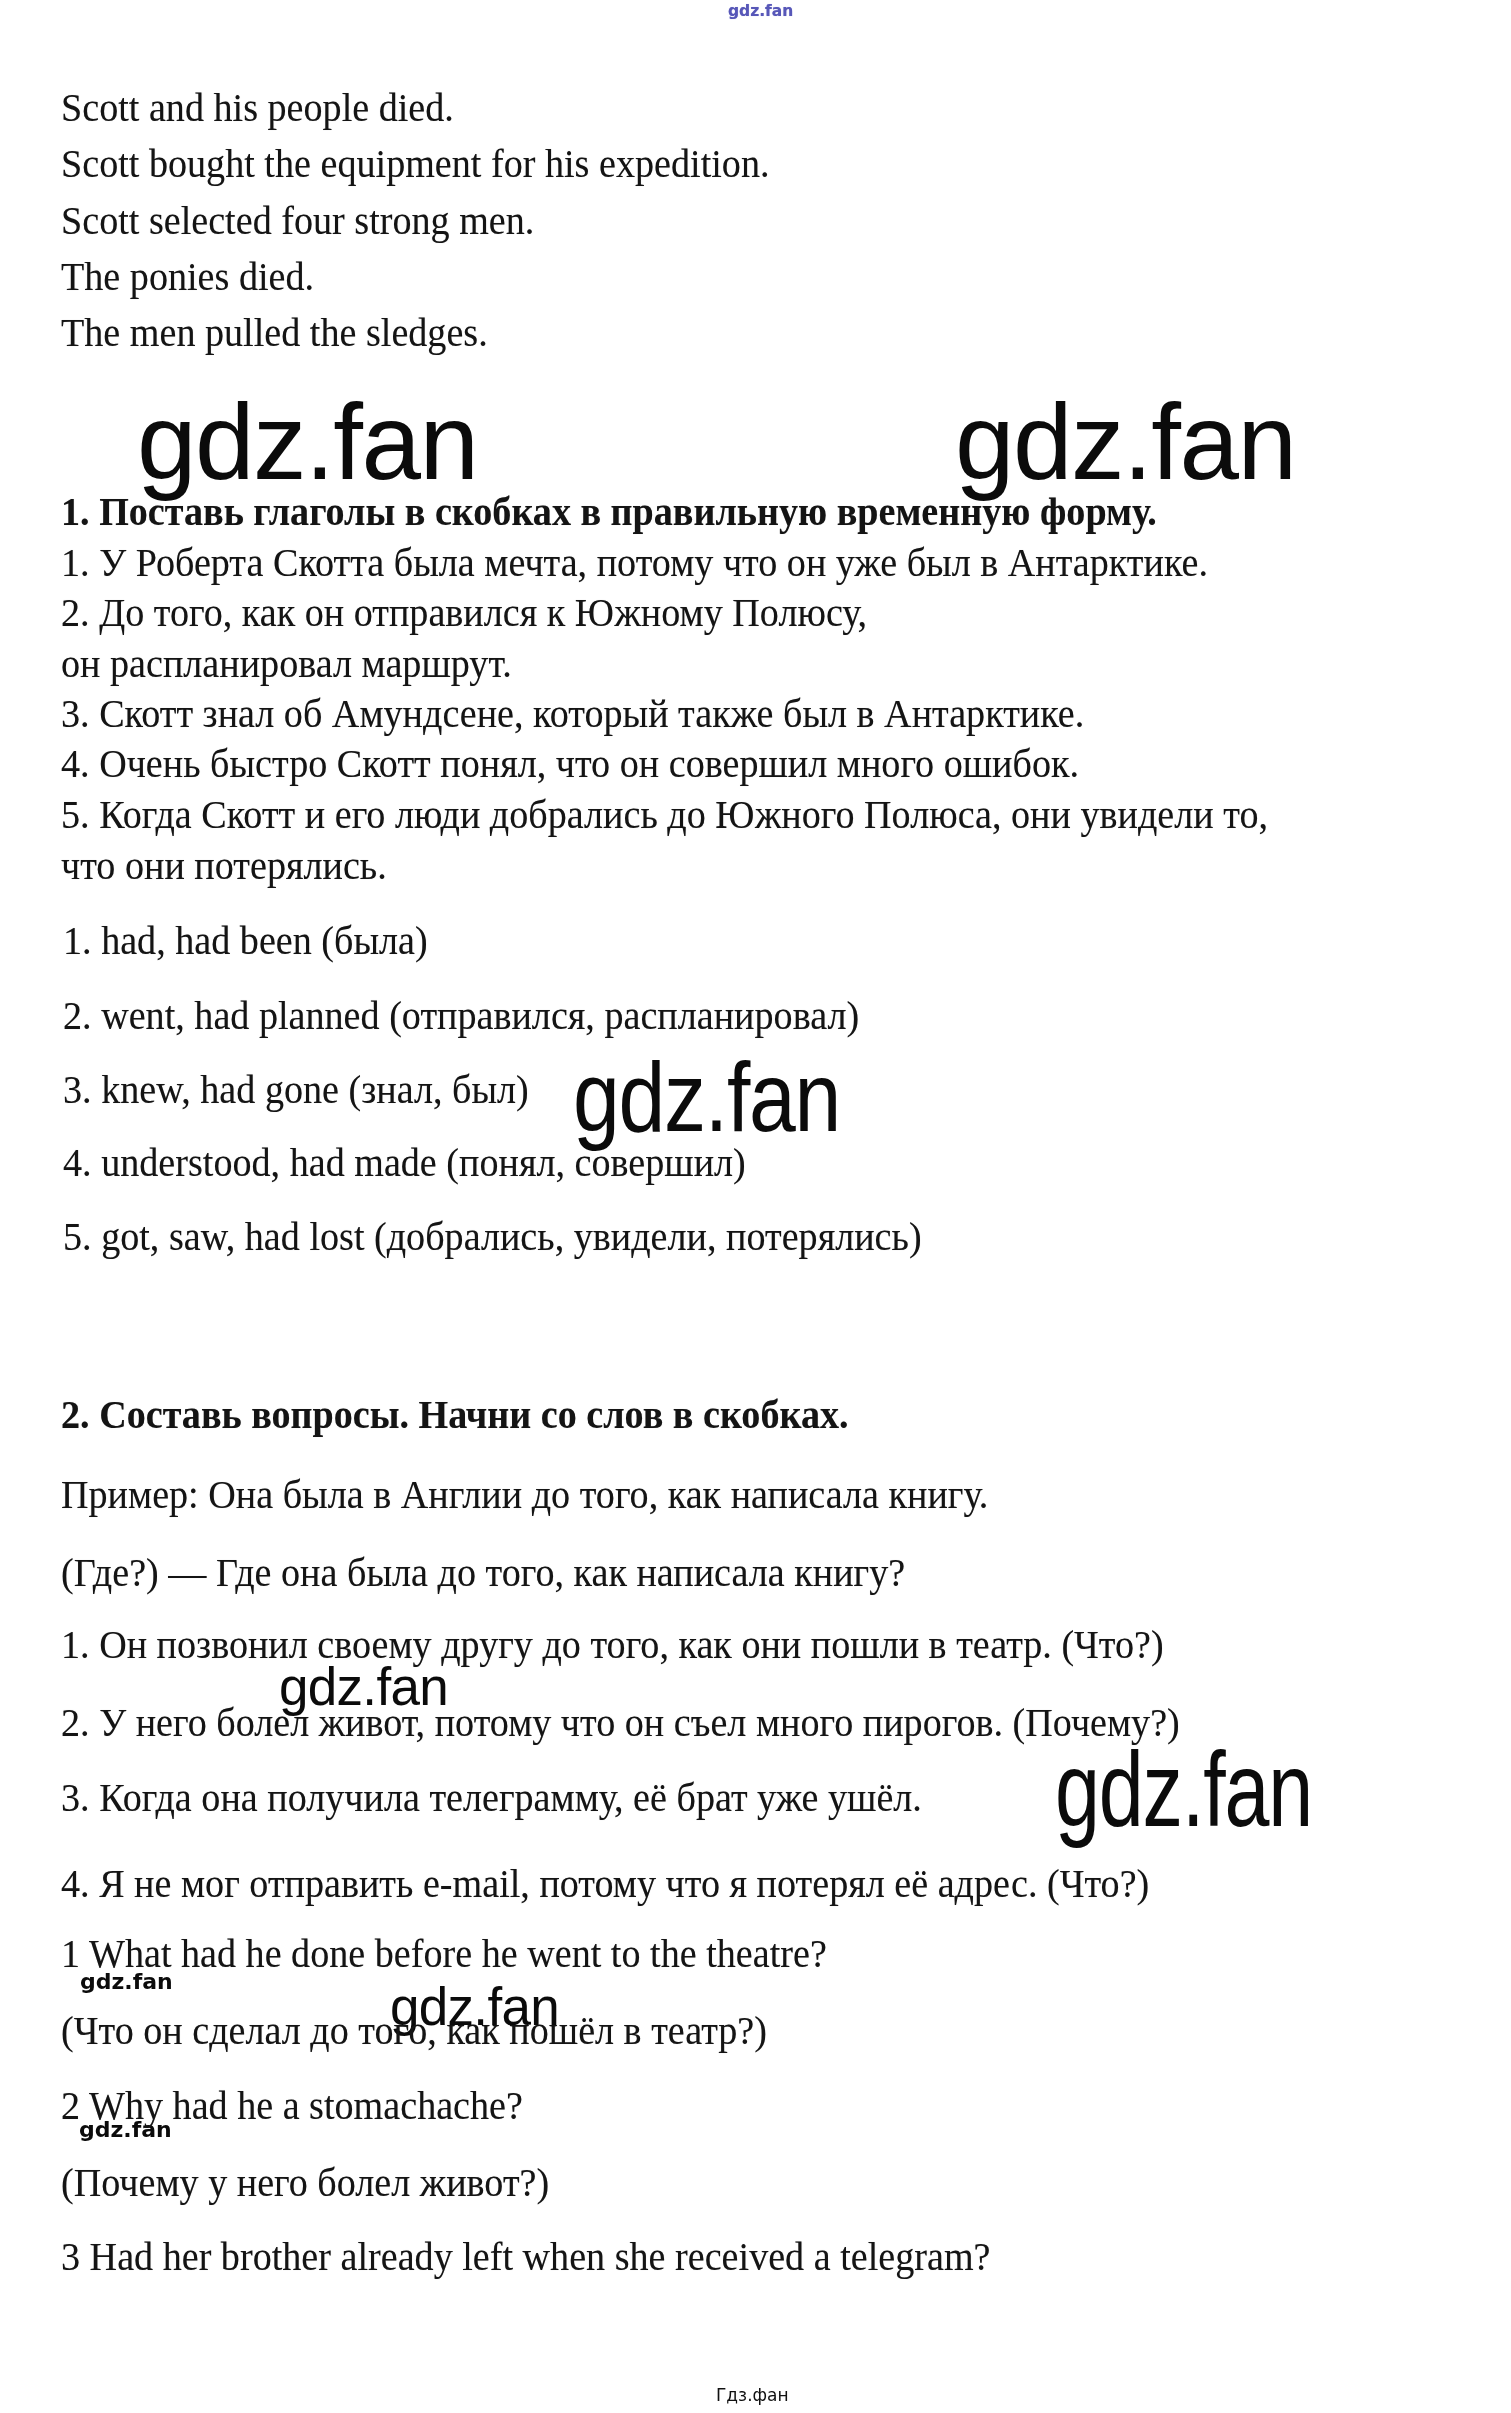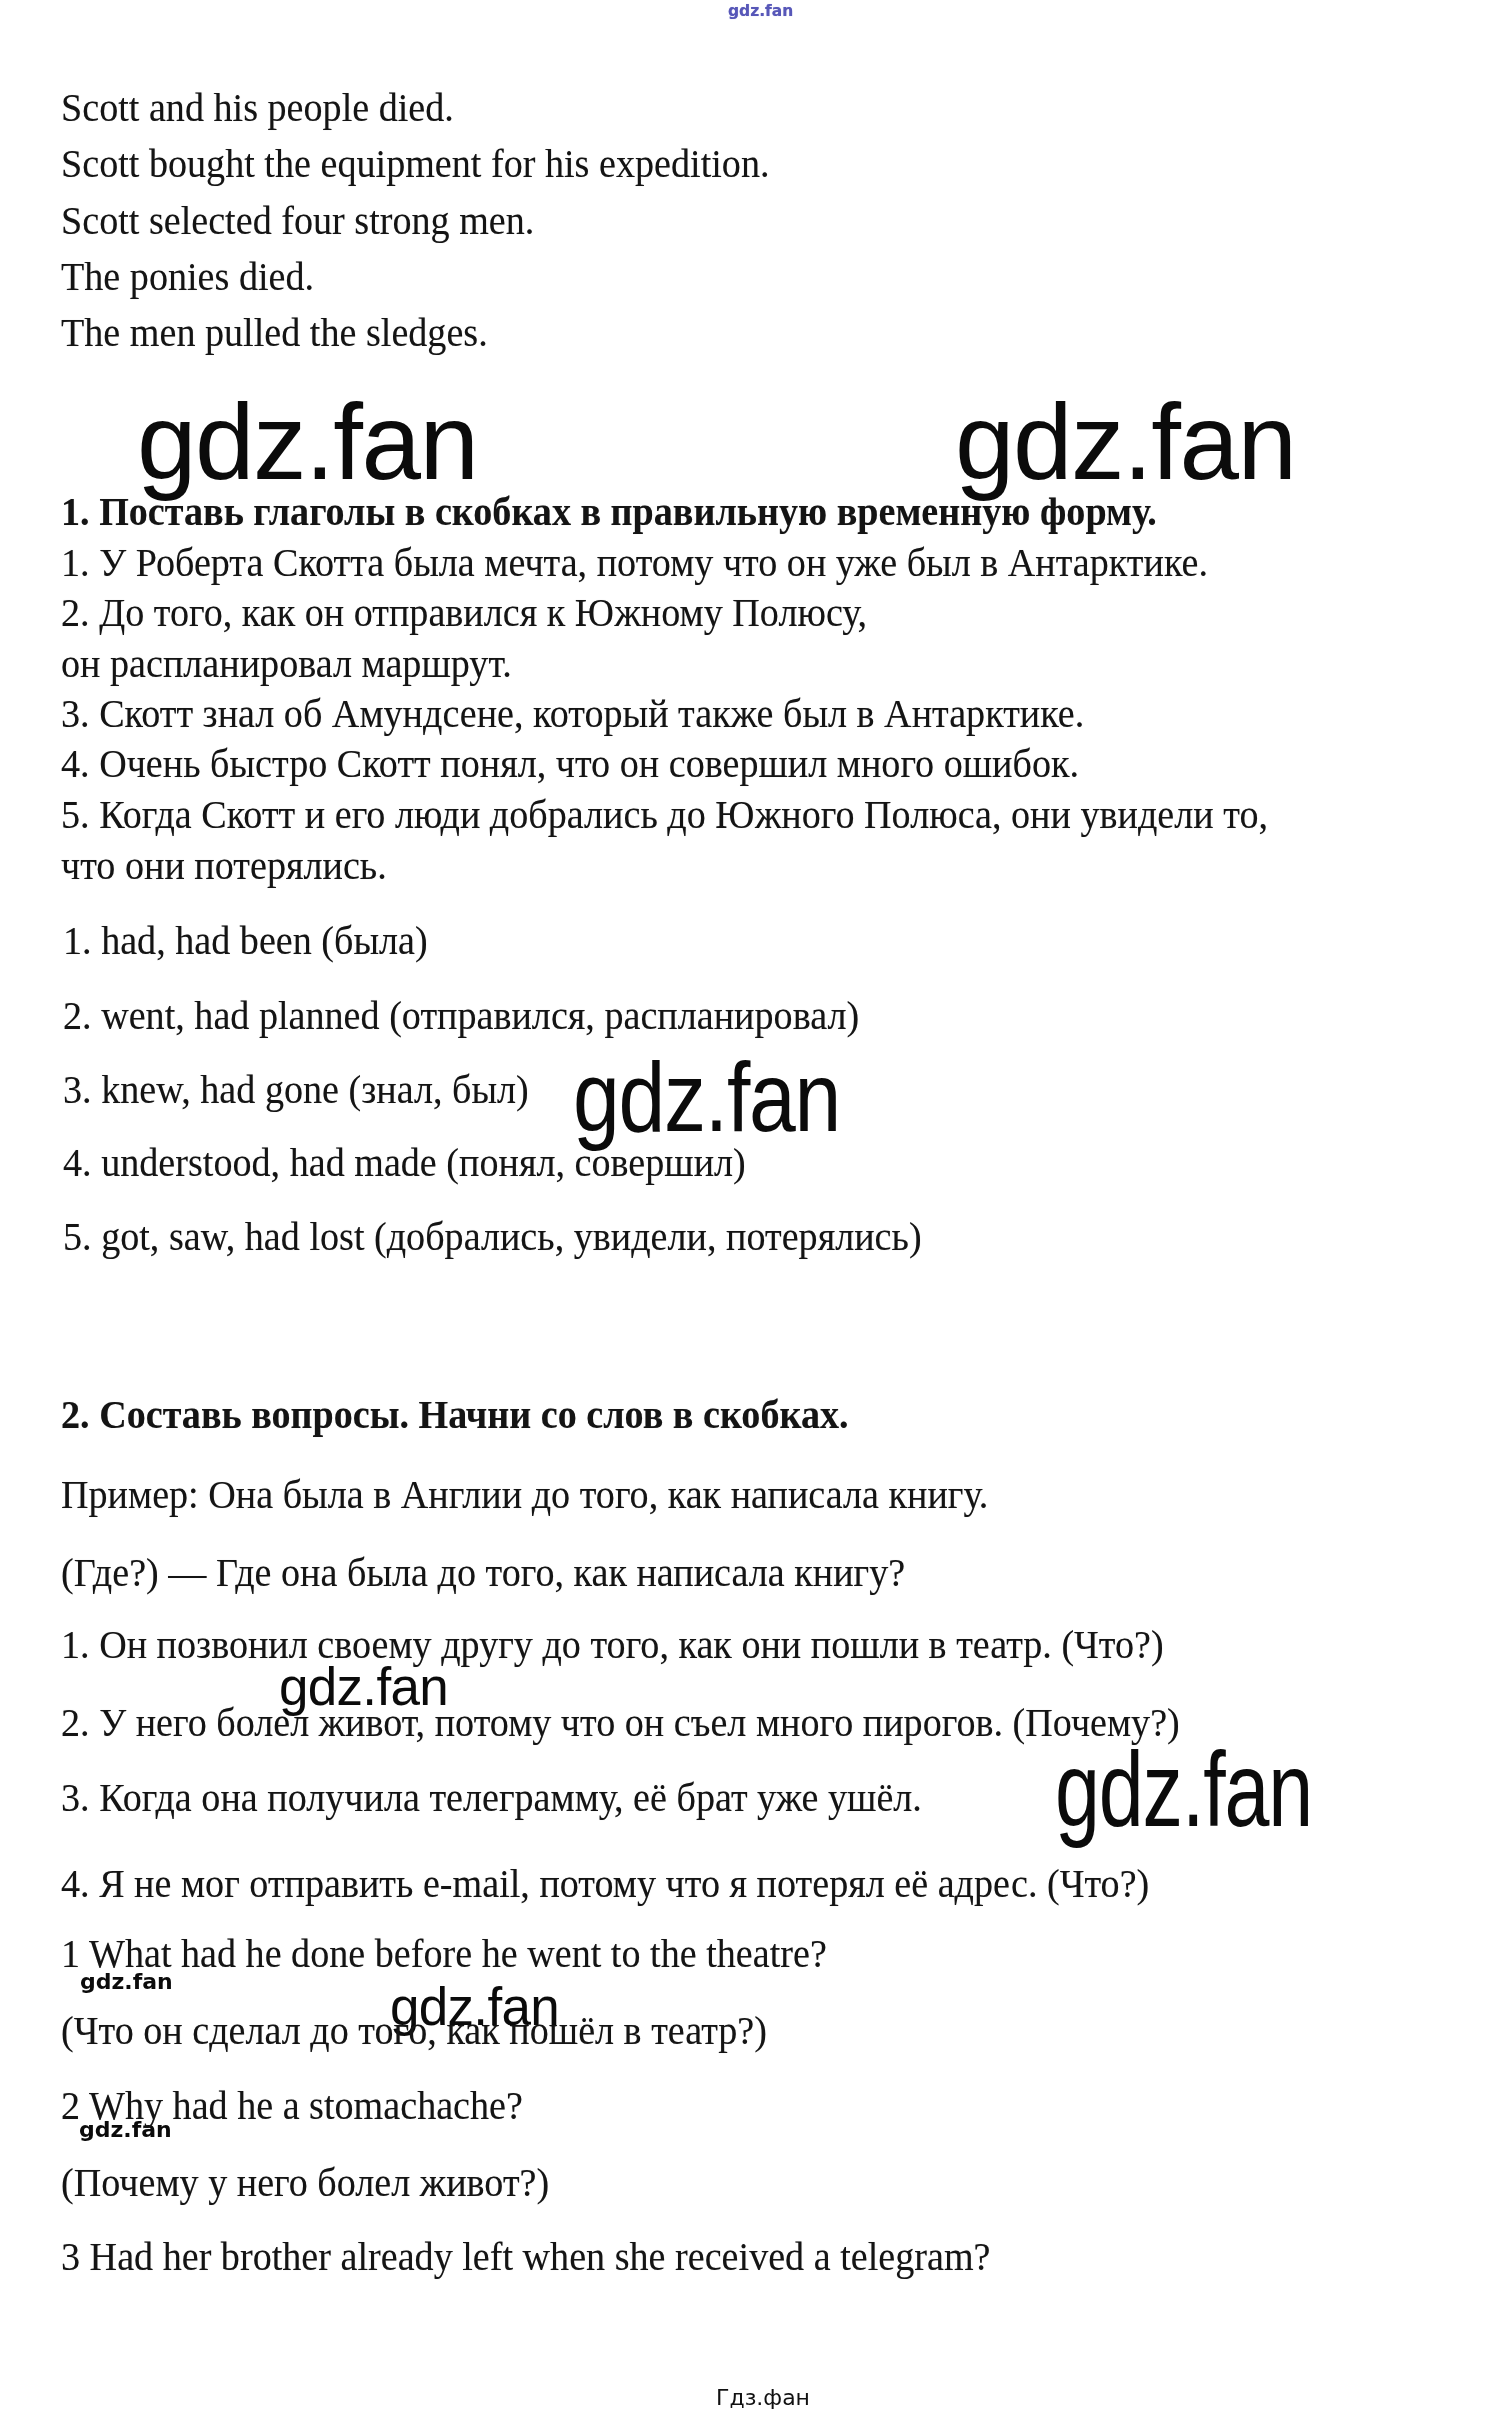--- a/index.html
+++ b/index.html
@@ -43,21 +43,21 @@
   }
   .wm-top {
     font-family: "DejaVu Sans", sans-serif;
     font-size: 15.5px; font-weight: bold; letter-spacing: 0;
     color: #5757b8;
     text-shadow: 0 0 0.7px #8a8ad0;
   }
   .footer-brand {
     position: absolute;
     font-family: "DejaVu Sans", sans-serif;
-    font-size: 22px;
+    font-size: 17px;
     color: #111111;
     line-height: 1;
     white-space: nowrap;
   }
 </style>
 </head>
 <body>
 
 <div id="page">
 

